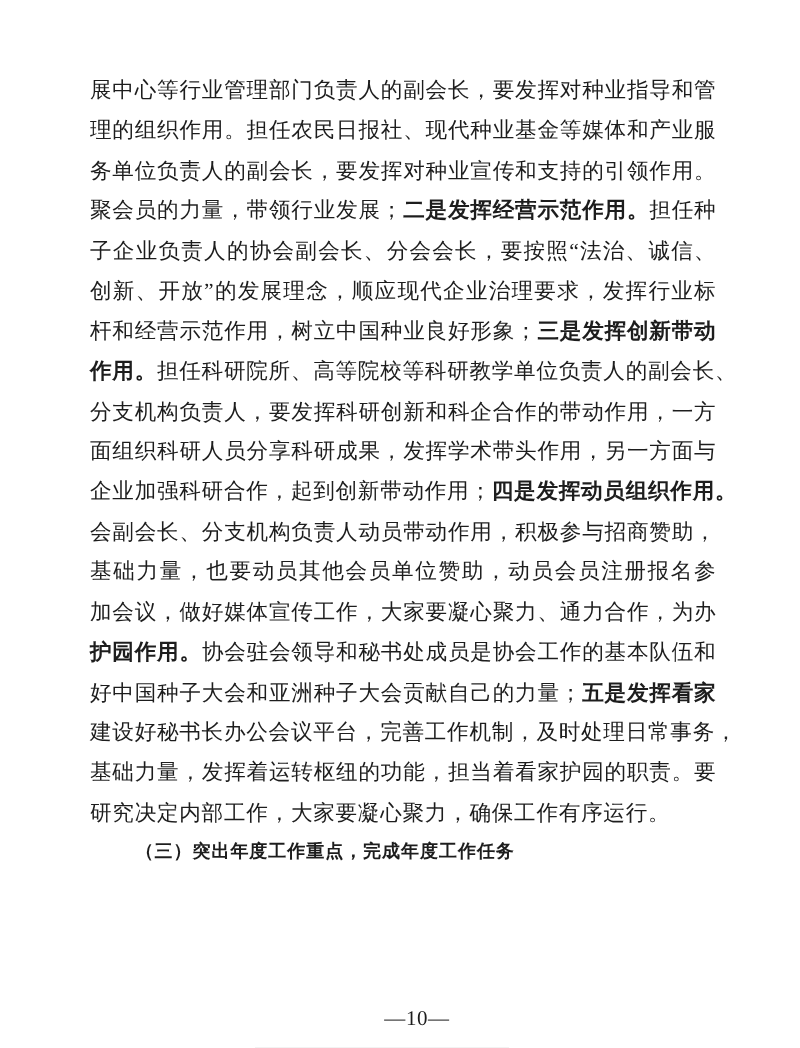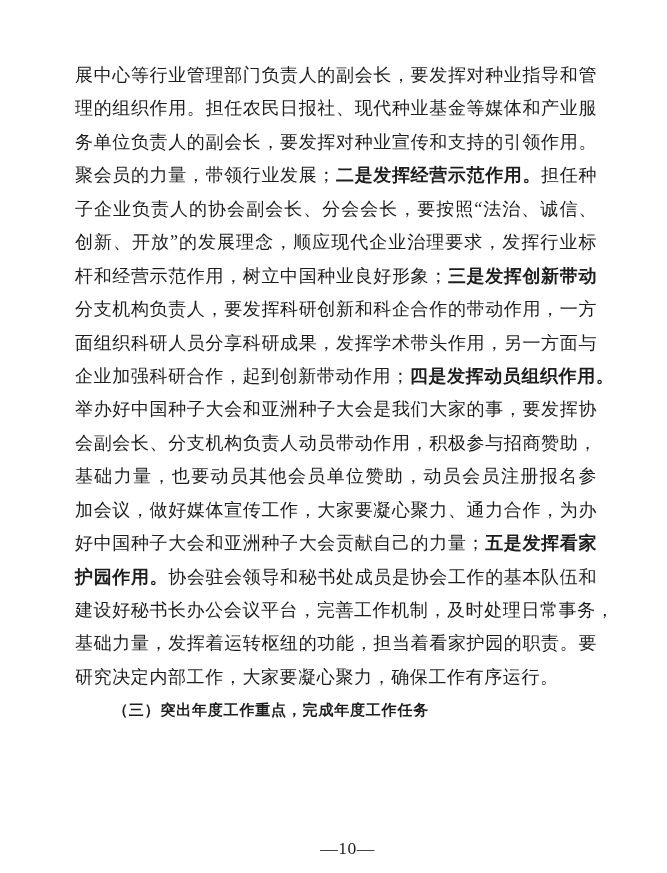--- a/index.html
+++ b/index.html
@@ -71,28 +71,28 @@
 <div class="page">
   <div class="textblock">
 
     <div class="line"><span class="r">展中心等行业管理部门负责人的副会长，要发挥对种业指导和管</span></div>
       <div class="line"><span class="r">理的组织作用。担任农民日报社、现代种业基金等媒体和产业服</span></div>
       <div class="line"><span class="r">务单位负责人的副会长，要发挥对种业宣传和支持的引领作用。</span></div>
       <div class="line"><span class="r">聚会员的力量，带领行业发展；</span><span class="b">二是发挥经营示范作用。</span><span class="r">担任种</span></div>
       <div class="line"><span class="r">子企业负责人的协会副会长、分会会长，要按照“法治、诚信、</span></div>
       <div class="line"><span class="r">创新、开放”的发展理念，顺应现代企业治理要求，发挥行业标</span></div>
       <div class="line"><span class="r">杆和经营示范作用，树立中国种业良好形象；</span><span class="b">三是发挥创新带动</span></div>
+      <div class="line"><span class="b">作用。</span><span class="r">担任科研院所、高等院校等科研教学单位负责人的副会长、</span></div>
       <div class="line"><span class="r">分支机构负责人，要发挥科研创新和科企合作的带动作用，一方</span></div>
       <div class="line"><span class="r">面组织科研人员分享科研成果，发挥学术带头作用，另一方面与</span></div>
       <div class="line"><span class="r">企业加强科研合作，起到创新带动作用；</span><span class="b">四是发挥动员组织作用。</span></div>
-      <div class="line"><span class="r">举办好中国种子大会和亚洲种子大会是我们大家的事，要发挥协</span></div>
       <div class="line"><span class="r">会副会长、分支机构负责人动员带动作用，积极参与招商赞助，</span></div>
       <div class="line"><span class="r">基础力量，也要动员其他会员单位赞助，动员会员注册报名参</span></div>
       <div class="line"><span class="r">加会议，做好媒体宣传工作，大家要凝心聚力、通力合作，为办</span></div>
+      <div class="line"><span class="b">护园作用。</span><span class="r">协会驻会领导和秘书处成员是协会工作的基本队伍和</span></div>
       <div class="line"><span class="r">好中国种子大会和亚洲种子大会贡献自己的力量；</span><span class="b">五是发挥看家</span></div>
-      <div class="line"><span class="b">护园作用。</span><span class="r">协会驻会领导和秘书处成员是协会工作的基本队伍和</span></div>
       <div class="line"><span class="r">建设好秘书长办公会议平台，完善工作机制，及时处理日常事务，</span></div>
       <div class="line"><span class="r">基础力量，发挥着运转枢纽的功能，担当着看家护园的职责。要</span></div>
       <div class="line no-just"><span class="r">研究决定内部工作，大家要凝心聚力，确保工作有序运行。</span></div>
       <div class="heading-line">（三）突出年度工作重点，完成年度工作任务</div>
   </div>
   <div class="page-number">—10—</div>
 </div>
 
 </body></html>

